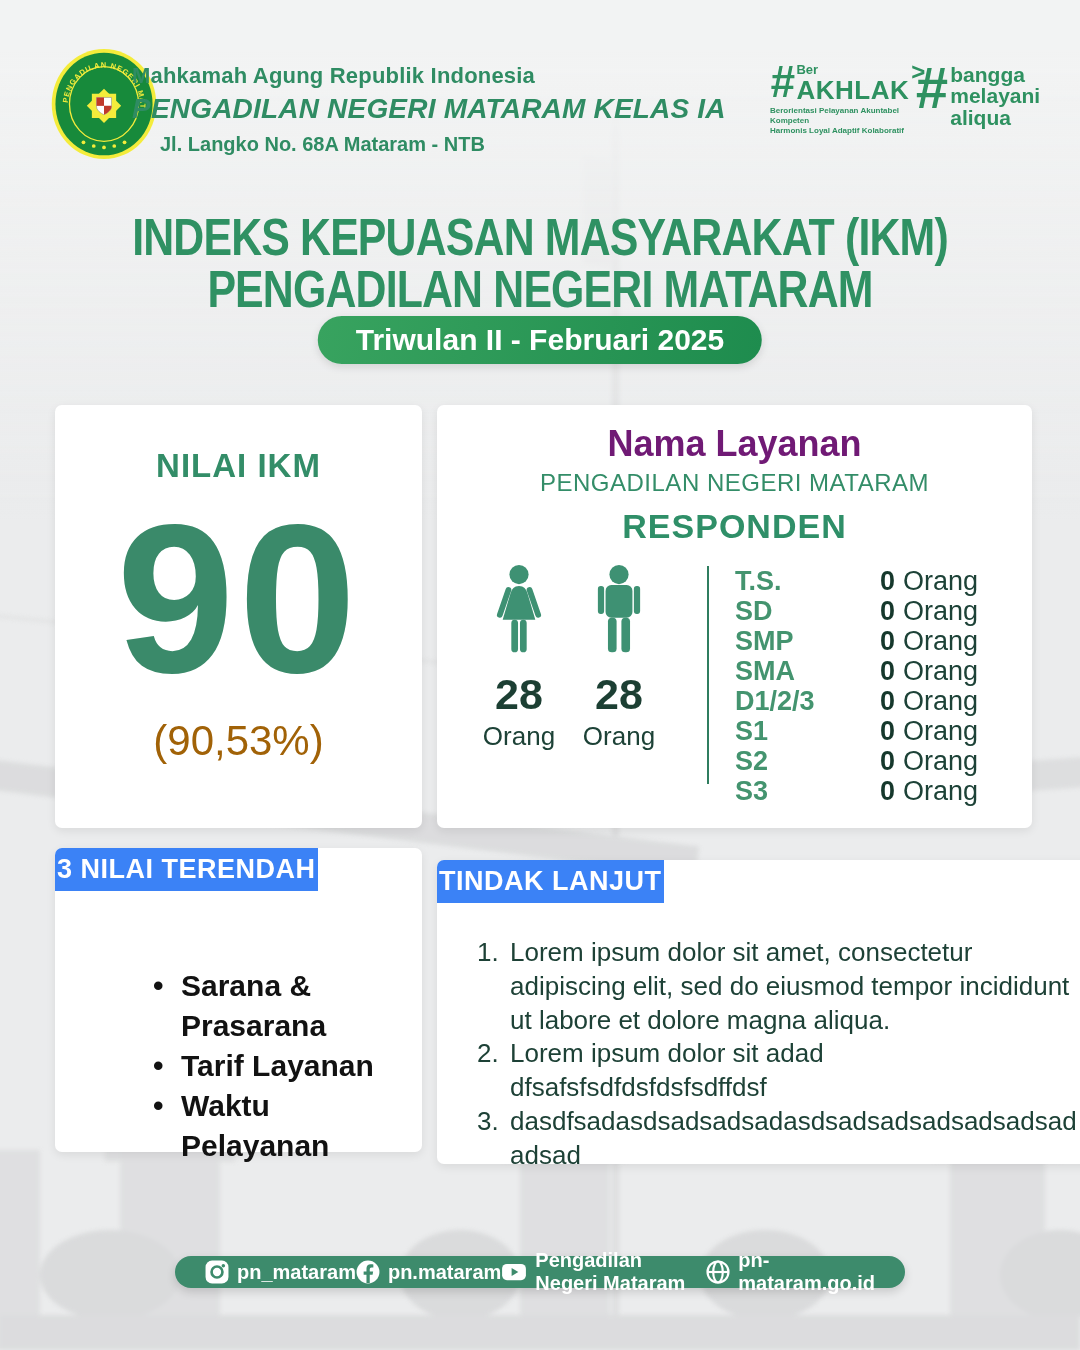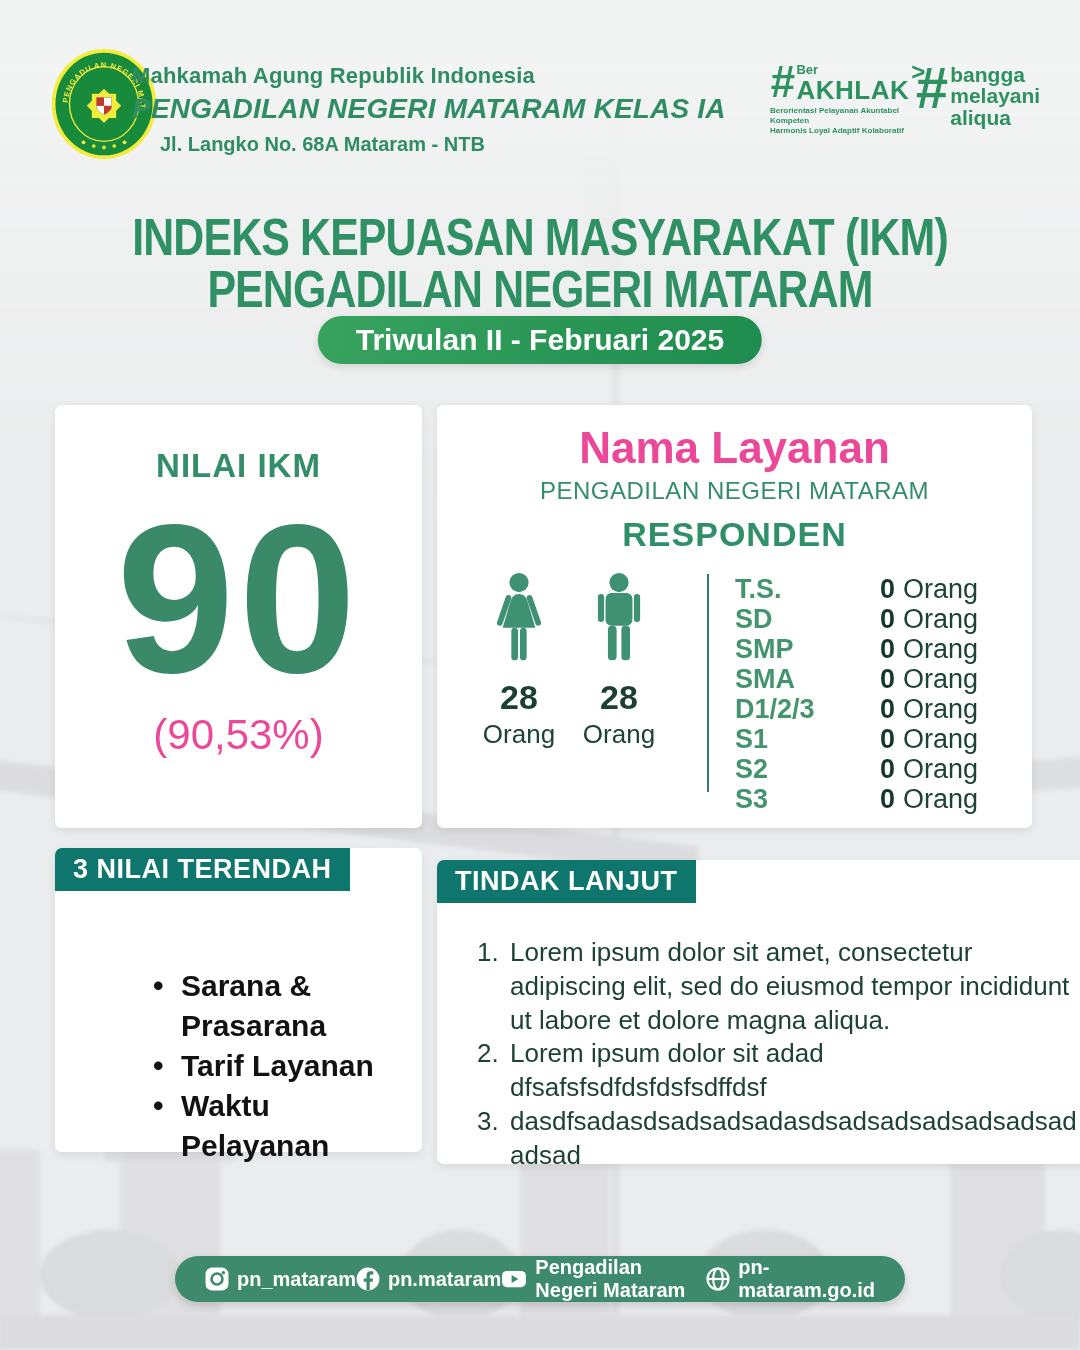--- a/index.html
+++ b/index.html
@@ -68,54 +68,54 @@
   
   .card{position:absolute;background:#fff;border-radius:7px;
     box-shadow:0 3px 10px rgba(0,0,0,.08);}
   .card-ikm{left:55px;top:405px;width:367px;height:423px;text-align:center;}
   .card-resp{left:437px;top:405px;width:595px;height:423px;text-align:center;}
   .card-low{left:55px;top:848px;width:367px;height:304px;}
   .card-act{left:437px;top:860px;width:659px;height:304px;}
 
   .ikm-label{margin-top:42px;font-size:33px;font-weight:bold;color:#338d68;letter-spacing:1px;}
   .ikm-value{margin-top:8px;font-size:212px;font-weight:bold;color:#3a8a6a;line-height:1;letter-spacing:4px;}
-  .ikm-percent{margin-top:6px;font-size:42px;color:#ec4899;}
-
-  .resp-title{margin-top:18px;font-size:44px;font-weight:bold;color:#ec4899;}
+  .ikm-percent{margin-top:12px;font-size:42px;color:#a16207;}
+
+  .resp-title{margin-top:18px;font-size:36px;font-weight:bold;color:#701a75;}
   .resp-sub{margin-top:4px;font-size:24px;color:#338d68;letter-spacing:.5px;}
   .resp-section{margin-top:10px;font-size:34px;font-weight:bold;color:#2f8f68;letter-spacing:1px;}
   .resp-row{display:flex;margin-top:18px;text-align:left;}
   .gender-wrap{display:flex;margin-left:32px;}
   .gender{width:100px;text-align:center;}
   .gender svg{display:block;margin:0 auto;}
-  .gender .count{margin-top:10px;font-size:34px;font-weight:bold;color:#1c3f33;text-align:center;}
+  .gender .count{margin-top:10px;font-size:43px;font-weight:bold;color:#1c3f33;text-align:center;}
   .gender .unit{font-size:26px;color:#1d4237;text-align:center;margin-top:2px;}
   .v-divider{width:2px;height:218px;background:#2f7d5f;margin-left:38px;margin-top:2px;}
   .edu{margin-left:26px;margin-top:2px;}
   .edu-row{display:grid;grid-template-columns:145px auto;font-size:27px;line-height:30px;}
   .edu-label{color:#44946f;font-weight:bold;}
   .edu-val{color:#1d4237;}
   .edu-val b{color:#16382c;margin-right:8px;}
 
-  .block-head{position:absolute;left:0;top:0;background:#0f766e;color:#fff;
+  .block-head{position:absolute;left:0;top:0;background:#3b82f6;color:#fff;
     font-size:27px;font-weight:bold;height:43px;line-height:43px;
-    padding:0 18px;letter-spacing:.5px;border-radius:7px 0 0 0;white-space:nowrap;}
+    padding:0 2px;letter-spacing:.5px;border-radius:7px 0 0 0;white-space:nowrap;}
 
   .low-list{list-style:none;margin:0;padding:118px 0 0 98px;}
   .low-list li{position:relative;font-size:30px;font-weight:600;color:#121212;
     line-height:1.33;padding-left:28px;}
   .low-list li::before{content:"•";position:absolute;left:0;top:0;color:#121212;}
 
   .act-list{margin:0;padding:76px 16px 0 73px;counter-reset:n;list-style:none;}
   .act-list li{position:relative;counter-increment:n;font-size:26px;color:#1d4136;
     line-height:1.3;overflow-wrap:anywhere;}
   .act-list li::before{content:counter(n) ".";position:absolute;left:-33px;top:0;}
 
   
-  .footer{position:absolute;left:175px;top:1256px;width:730px;height:46px;
+  .footer{position:absolute;left:175px;top:1256px;width:730px;height:32px;
     background:#3d8b6c;border-radius:23px;display:flex;align-items:center;
     justify-content:space-between;padding:0 30px;box-sizing:border-box;
     box-shadow:0 4px 10px rgba(0,0,0,.15);}
   .soc{display:flex;align-items:center;gap:8px;color:#fff;font-size:20px;font-weight:bold;}
   .soc svg{display:block;}
 </style>
 </head>
 <body>
 
 <div class="bg-art">

